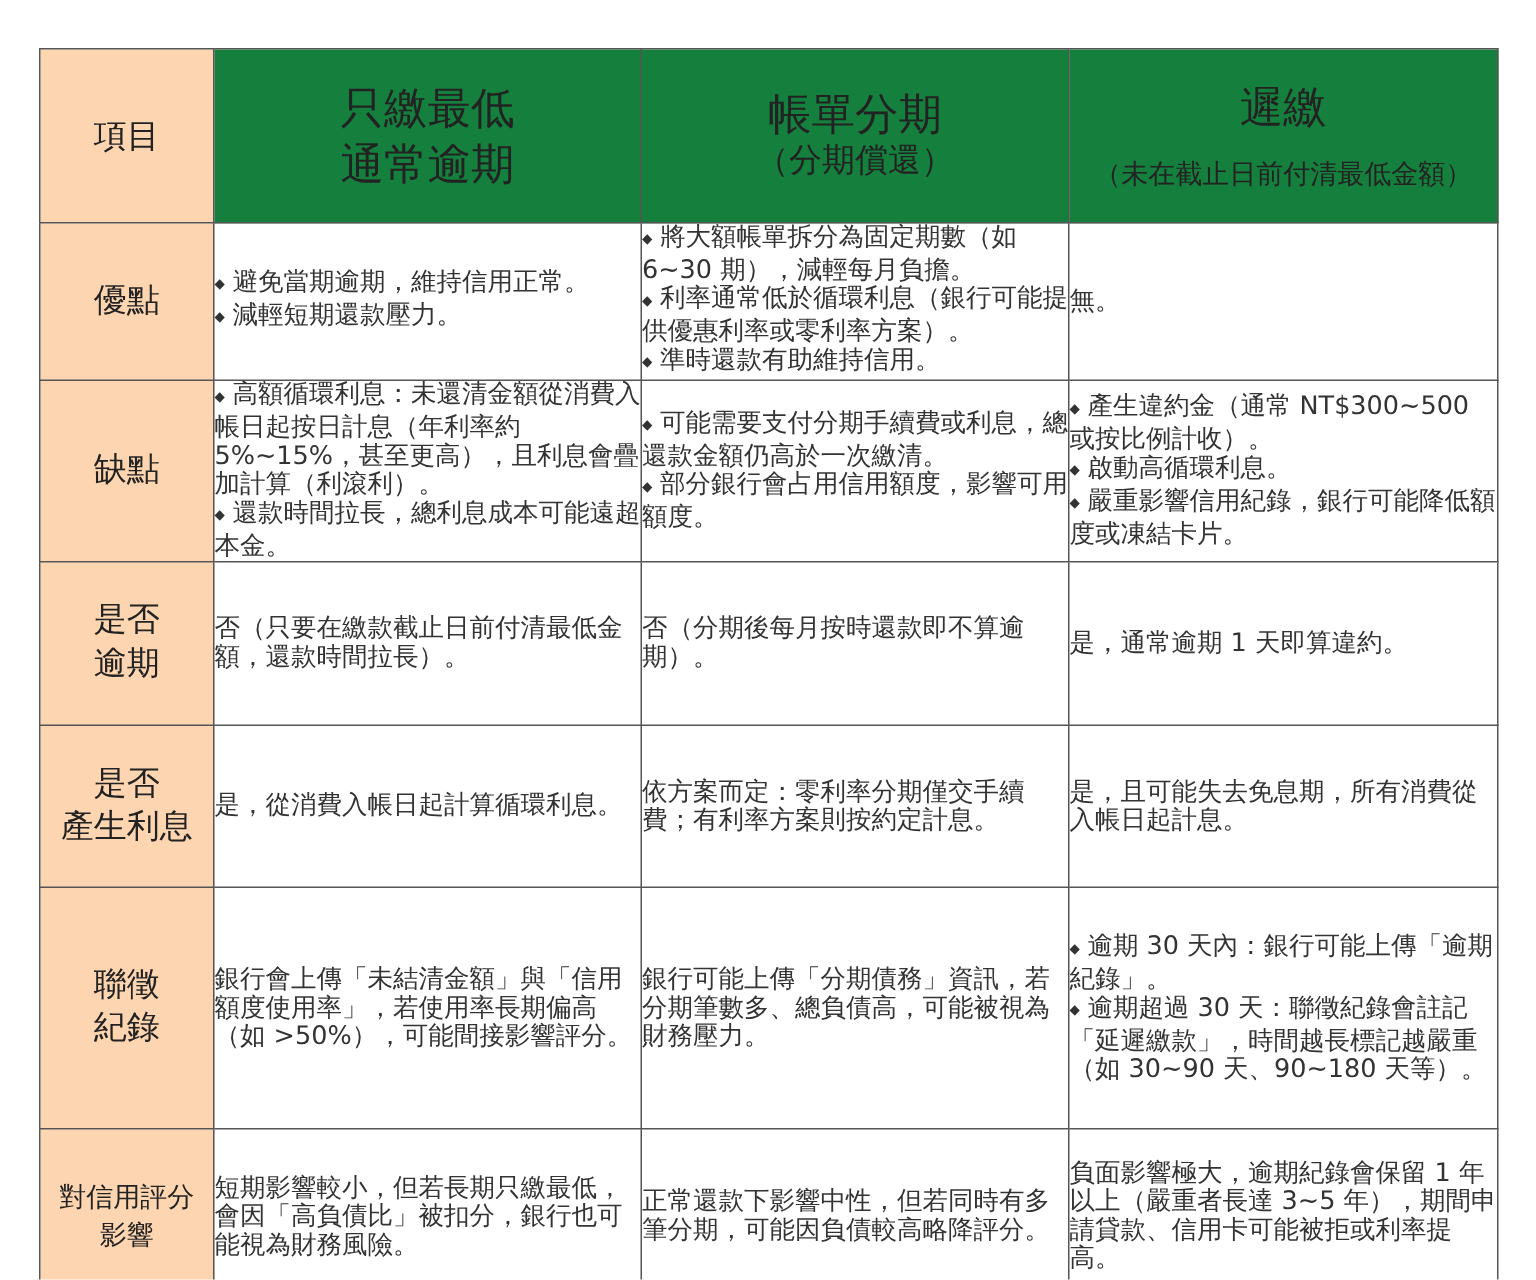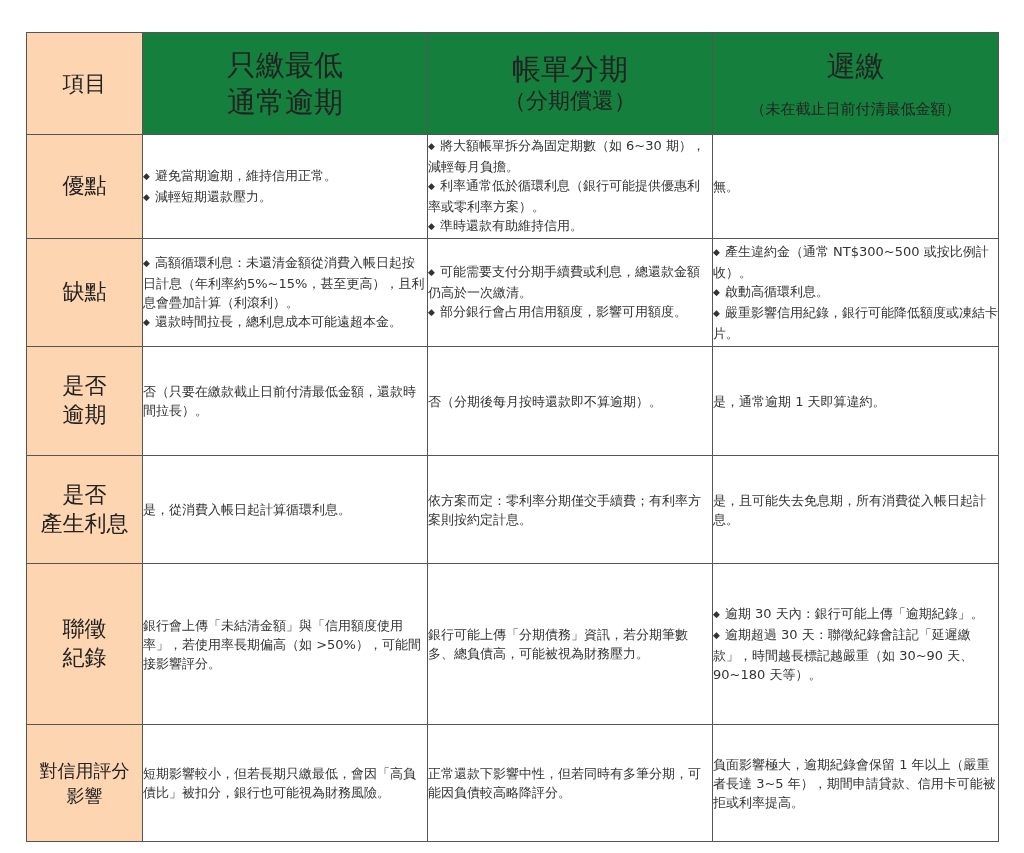--- a/index.html
+++ b/index.html
@@ -28,31 +28,31 @@
     td.item { font-size: 22px; line-height: 1.3; }
     td.item.small { font-size: 18px; line-height: 1.4; }
     th.opt-head {
       background: #15803d;
       text-align: center;
       font-weight: normal;
       color: #222;
     }
     .h-main { font-size: 29px; line-height: 1.25; display: block; }
     .h-sub { font-size: 22px; line-height: 1.3; display: block; }
-    .h-sub.small { font-size: 15px; margin-top: 16px; }
+    .h-sub.small { font-size: 18px; margin-top: 16px; }
     td.cell {
       background: #ffffff;
-      font-size: 13px;
+      font-size: 17px;
       line-height: 19px;
       padding: 4px 14px 4px 16px;
       color: #333;
     }
     td.cell .line { display: block; }
     td.cell .bullet::before { content: "\25C6"; font-size: 9px; margin-right: 5px; position: relative; top: -1px; }
-    tr.r-head { height: 102px; }
+    tr.r-head { height: 116px; }
     tr.r1 { height: 104px; }
     tr.r2 { height: 108px; }
     tr.r3 { height: 109px; }
     tr.r4 { height: 108px; }
     tr.r5 { height: 161px; }
     tr.r6 { height: 117px; }
   </style>
 </head>
 <body>
 

